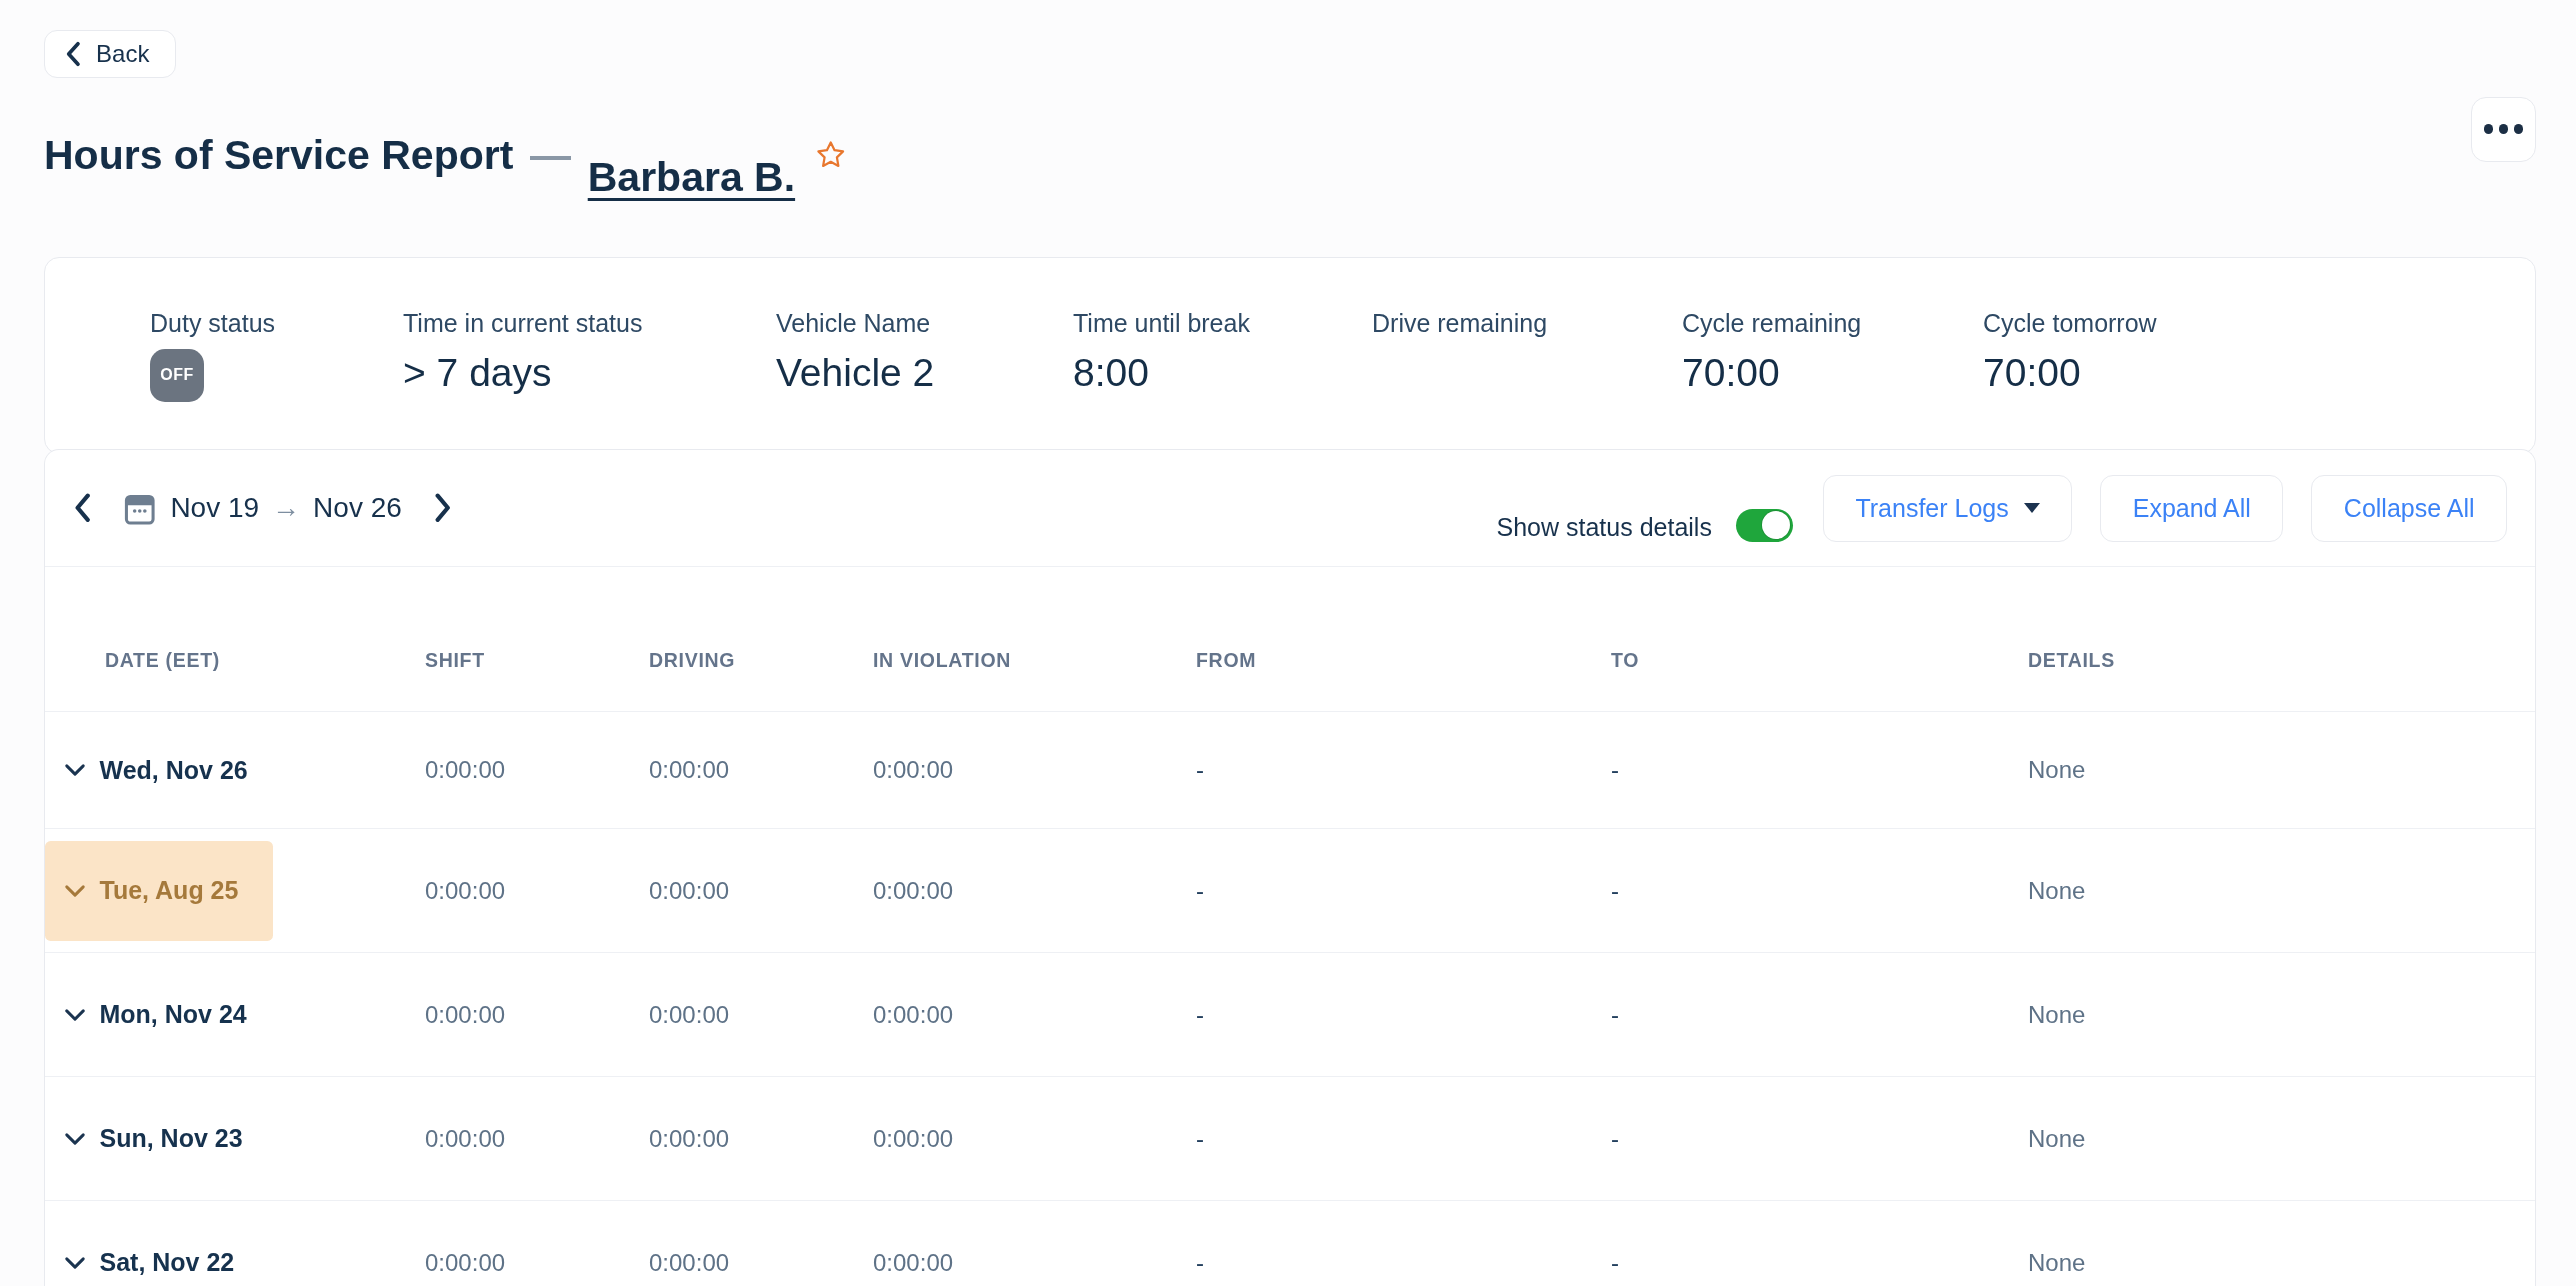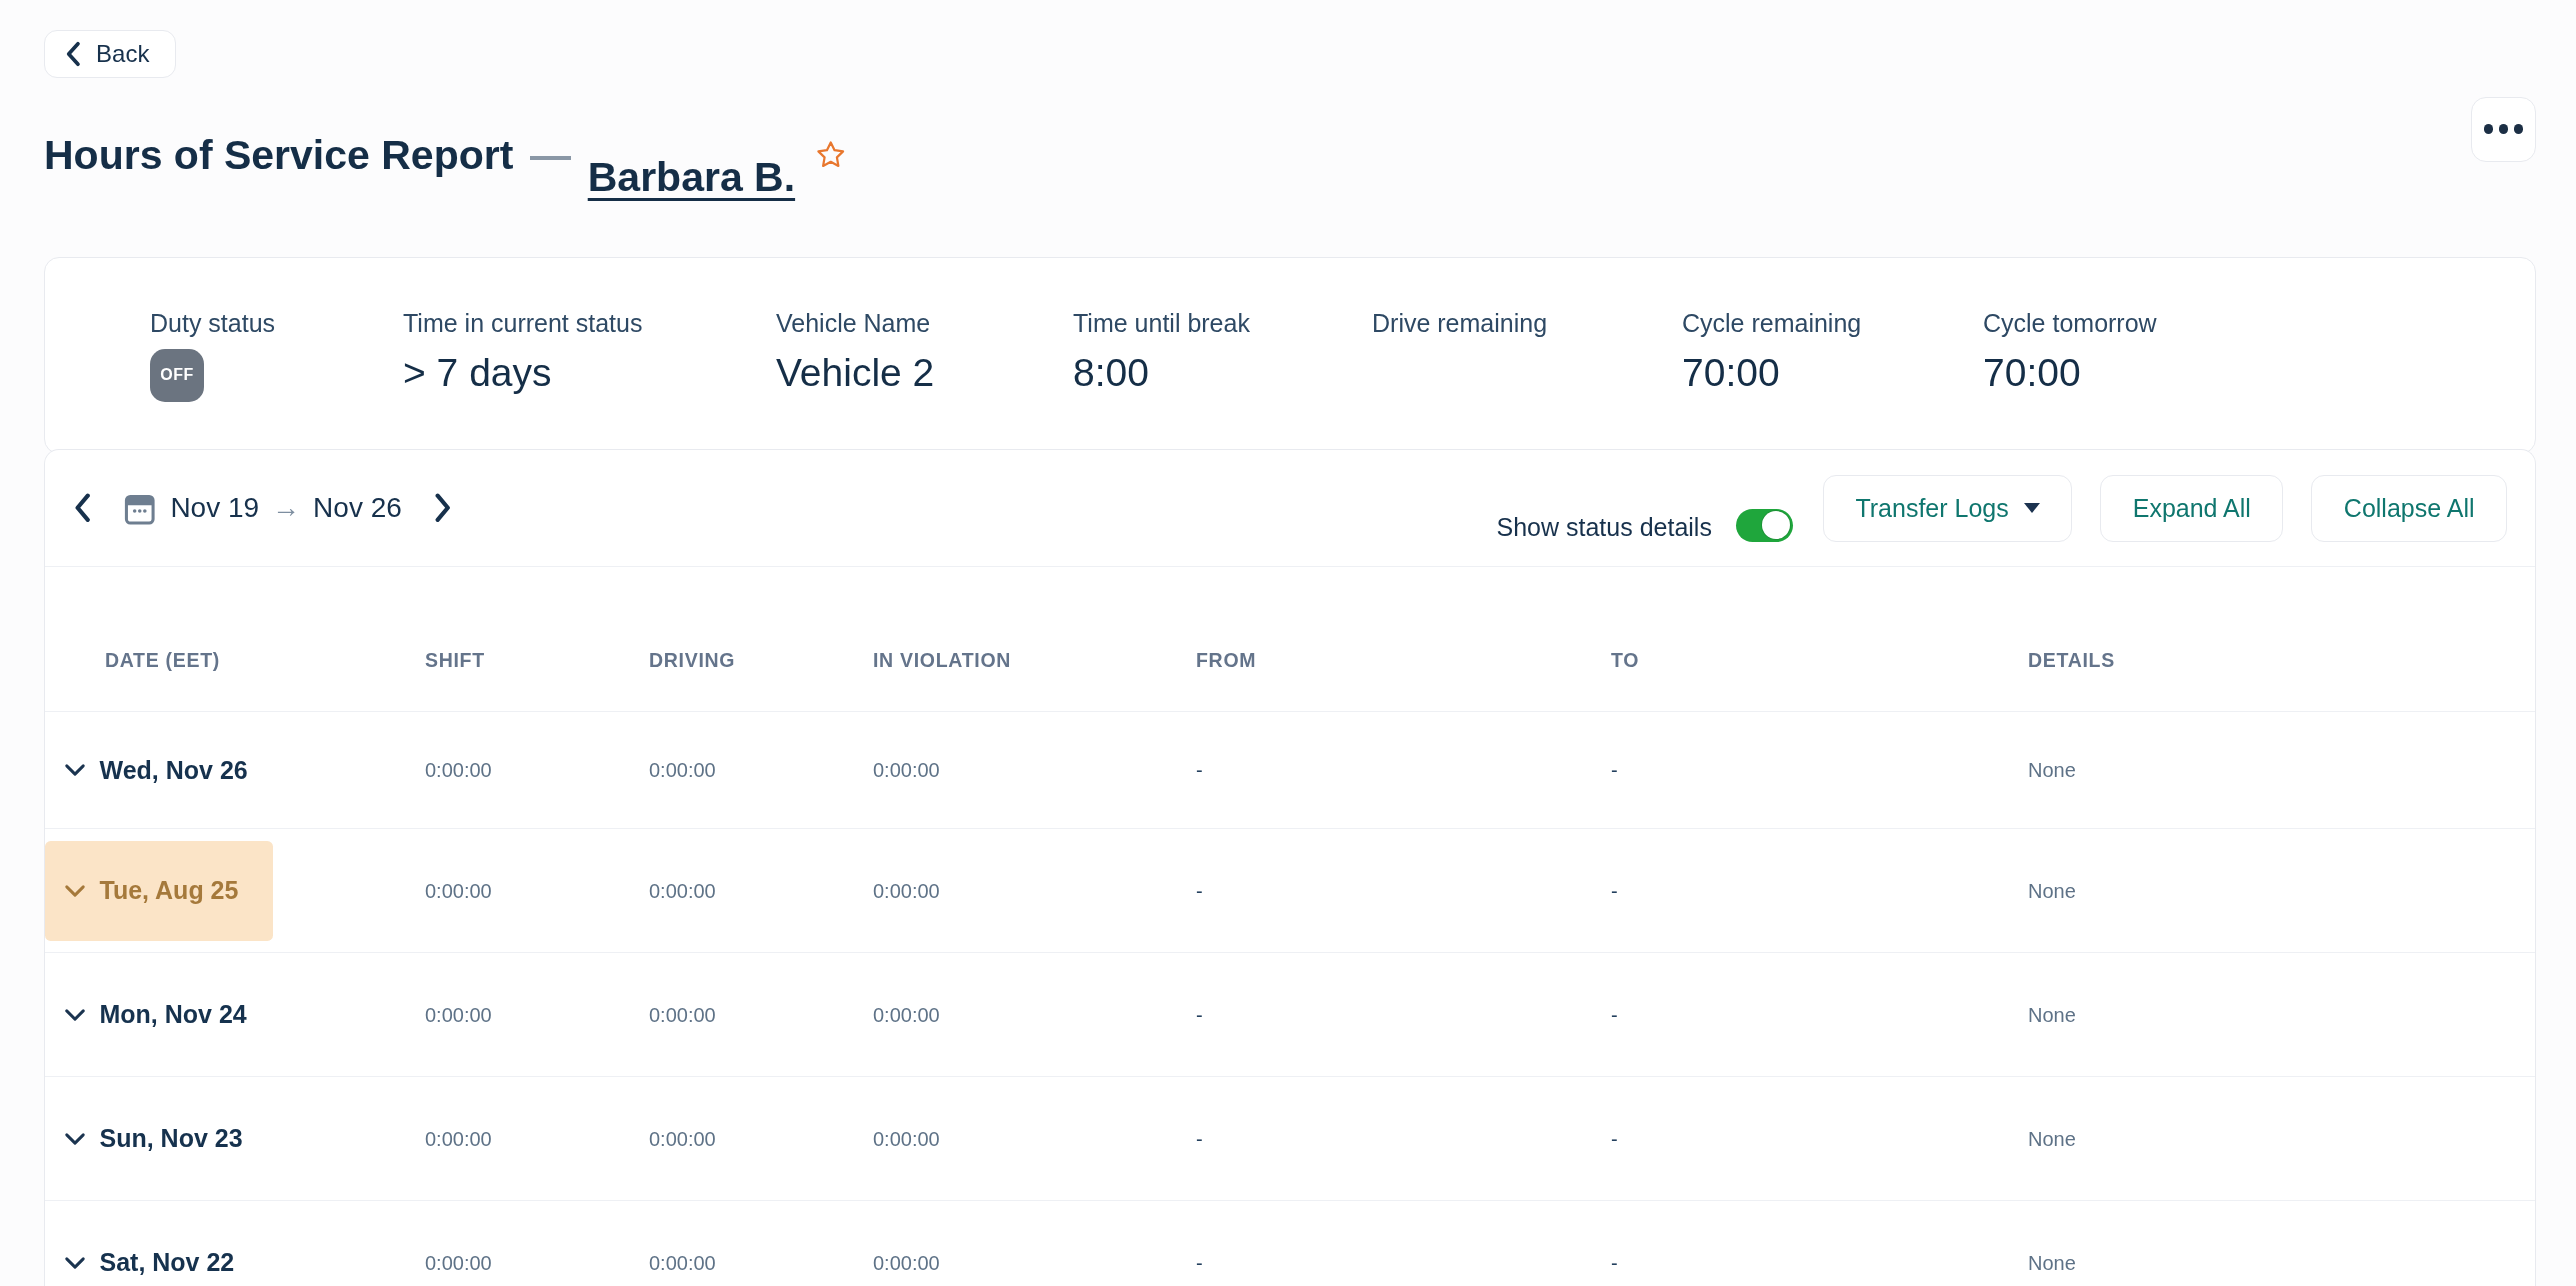--- a/index.html
+++ b/index.html
@@ -78,37 +78,37 @@
     width:57px; height:33px; border-radius:16.7px; background:#1fa63c;
     position:relative; cursor:pointer; border:none; margin-right:30px;
   }
   .toggle .knob {
     position:absolute; right:2.8px; top:2.8px; width:28px; height:28px;
     border-radius:50%; background:#fff; box-shadow:0 0 0 0.9px rgba(0,0,0,.12);
   }
   .tb-btn {
     height:67px; padding:0 31.5px; background:#fff; border:1.9px solid #e8eaef;
     border-radius:13px; font-family:inherit; font-size:25px; font-weight:500;
-    color:#0f766e; cursor:pointer; display:flex; align-items:center; gap:15px;
+    color:#3b82f6; cursor:pointer; display:flex; align-items:center; gap:15px;
   }
   .tb-btn + .tb-btn { margin-left:28px; }
   .caret { width:0; height:0; border-left:8.3px solid transparent; border-right:8.3px solid transparent; border-top:10.2px solid #1c3350; }
 
   
   .thead { position:relative; height:145px; border-bottom:1.9px solid #eef0f4; }
   .th {
     position:absolute; top:82px; font-size:19.5px; font-weight:700;
     color:#64748b; letter-spacing:0.7px; text-transform:uppercase;
   }
   .c-date{left:60px;} .c-shift{left:380px;} .c-driving{left:604px;}
   .c-viol{left:828px;} .c-from{left:1151px;} .c-to{left:1566px;} .c-details{left:1983px;}
 
   .trow { position:relative; height:124px; border-bottom:1.9px solid #eef0f4; }
   .trow:first-child { height:117px; }
-  .cell { position:absolute; top:50%; transform:translateY(-50%); font-size:20px; color:#5e7287; }
+  .cell { position:absolute; top:50%; transform:translateY(-50%); font-size:24px; color:#5e7287; }
   .cell.dashv { color:#23405e; }
   .datecell {
     position:absolute; left:0; top:50%; transform:translateY(-50%);
     height:100px; width:228px; display:flex; align-items:center;
     padding-left:18.5px; gap:14px; border-radius:5.6px; cursor:pointer; color:#1b3450;
   }
   .datecell .date { font-size:25px; font-weight:700; color:#16324e; white-space:nowrap; }
   .datecell.hl { background:#fbe4c7; color:#a5793b; }
   .datecell.hl .date { color:#a5793b; }
   .chev { flex:0 0 auto; }

